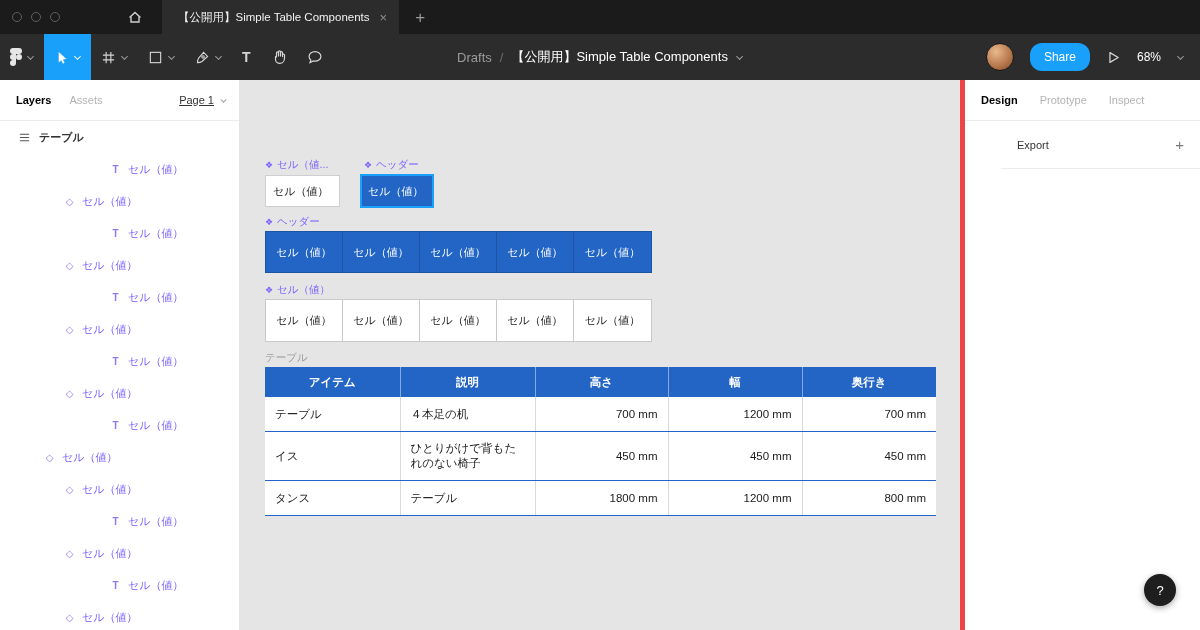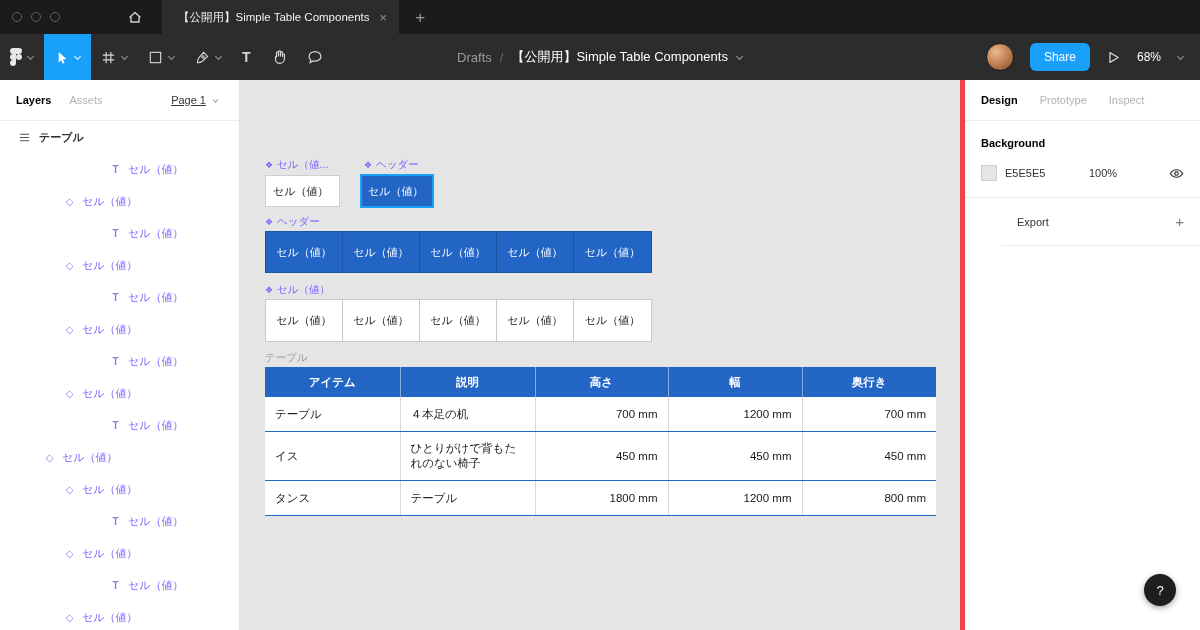--- a/index.html
+++ b/index.html
@@ -29,27 +29,27 @@
   .t-glyph{font-size:14px;font-weight:600;color:#d5d5d5;}
   .breadcrumb{position:absolute;left:50%;top:0;height:100%;transform:translateX(-50%);
     display:flex;align-items:center;gap:8px;font-size:13px;white-space:nowrap;text-align:right;}
   .bc-project{color:#9b9b9b;}
   .bc-sep{color:#6d6d6d;}
   .bc-file{color:#fff;}
   .toolbar-right{margin-left:auto;display:flex;align-items:center;gap:16px;padding-right:16px;}
   .avatar{width:26px;height:26px;border-radius:50%;
     background:radial-gradient(circle at 35% 30%,#e9b98d 0%,#b97a4e 55%,#7e4a2c 100%);
     border:1px solid #1a1a1a;}
-  .share-btn{background:#18A0FB;color:#fff;font-size:12px;border:none;border-radius:6px;
+  .share-btn{background:#18A0FB;color:#fff;font-size:12px;border:none;border-radius:12px;
     padding:7px 14px;font-family:inherit;}
   .zoom{color:#fff;font-size:12px;display:flex;align-items:center;gap:16px;}
   
   .left-panel{position:absolute;top:80px;left:0;width:240px;bottom:0;background:#fff;
     border-right:1px solid #e4e4e4;box-sizing:border-box;overflow:hidden;}
-  .panel-tabs{height:40px;display:flex;align-items:center;padding:0 20px 0 16px;
+  .panel-tabs{height:40px;display:flex;align-items:center;padding:0 12px 0 16px;
     border-bottom:1px solid #ececec;font-size:11px;text-align:center;}
   .lp-tab{margin-right:18px;color:#b3b3b3;}
   .lp-tab.active{color:#000;font-weight:600;}
   .page-sel{margin-left:auto;color:#333;display:flex;align-items:center;gap:6px;text-decoration:underline;}
   .page-sel .chev{transform:scale(.85);}
   .layer-root{height:32px;display:flex;align-items:center;gap:8px;padding-left:18px;
     font-size:11px;color:#333;font-weight:600;}
   .layer-row{height:32px;display:flex;align-items:center;gap:7px;font-size:11px;color:#7B61FF;}
   .ind-deep{padding-left:110px;}
   .ind-mid{padding-left:64px;}
@@ -389,34 +389,20 @@
   </table>
 </div>
 
 <div class="right-panel">
   <div class="rp-tabs">
     <span class="rp-tab active">Design</span>
     <span class="rp-tab">Prototype</span>
     <span class="rp-tab">Inspect</span>
   </div>
 
-  <div class="rp-section">
-    <div class="rp-title">Background</div>
-    <div class="bg-row">
-      <span class="swatch"></span>
-      <span class="bg-hex">E5E5E5</span>
-      <span class="bg-opacity">100%</span>
-      <span class="eye-wrap">
-        <svg width="15" height="13" viewBox="0 0 14 12" fill="none" stroke="#333" stroke-width="1.1">
-          <path d="M1.2 6S3.4 2.5 7 2.5 12.8 6 12.8 6 10.6 9.5 7 9.5 1.2 6 1.2 6z"></path>
-          <circle cx="7" cy="6" r="1.6"></circle>
-        </svg>
-      </span>
-    </div>
-  </div>
 
   <div class="export-row">
     <span>Export</span>
     <span class="plus-glyph">+</span>
   </div>
 </div>
 
 <div class="help-btn">
   <span>?</span>
 </div>

